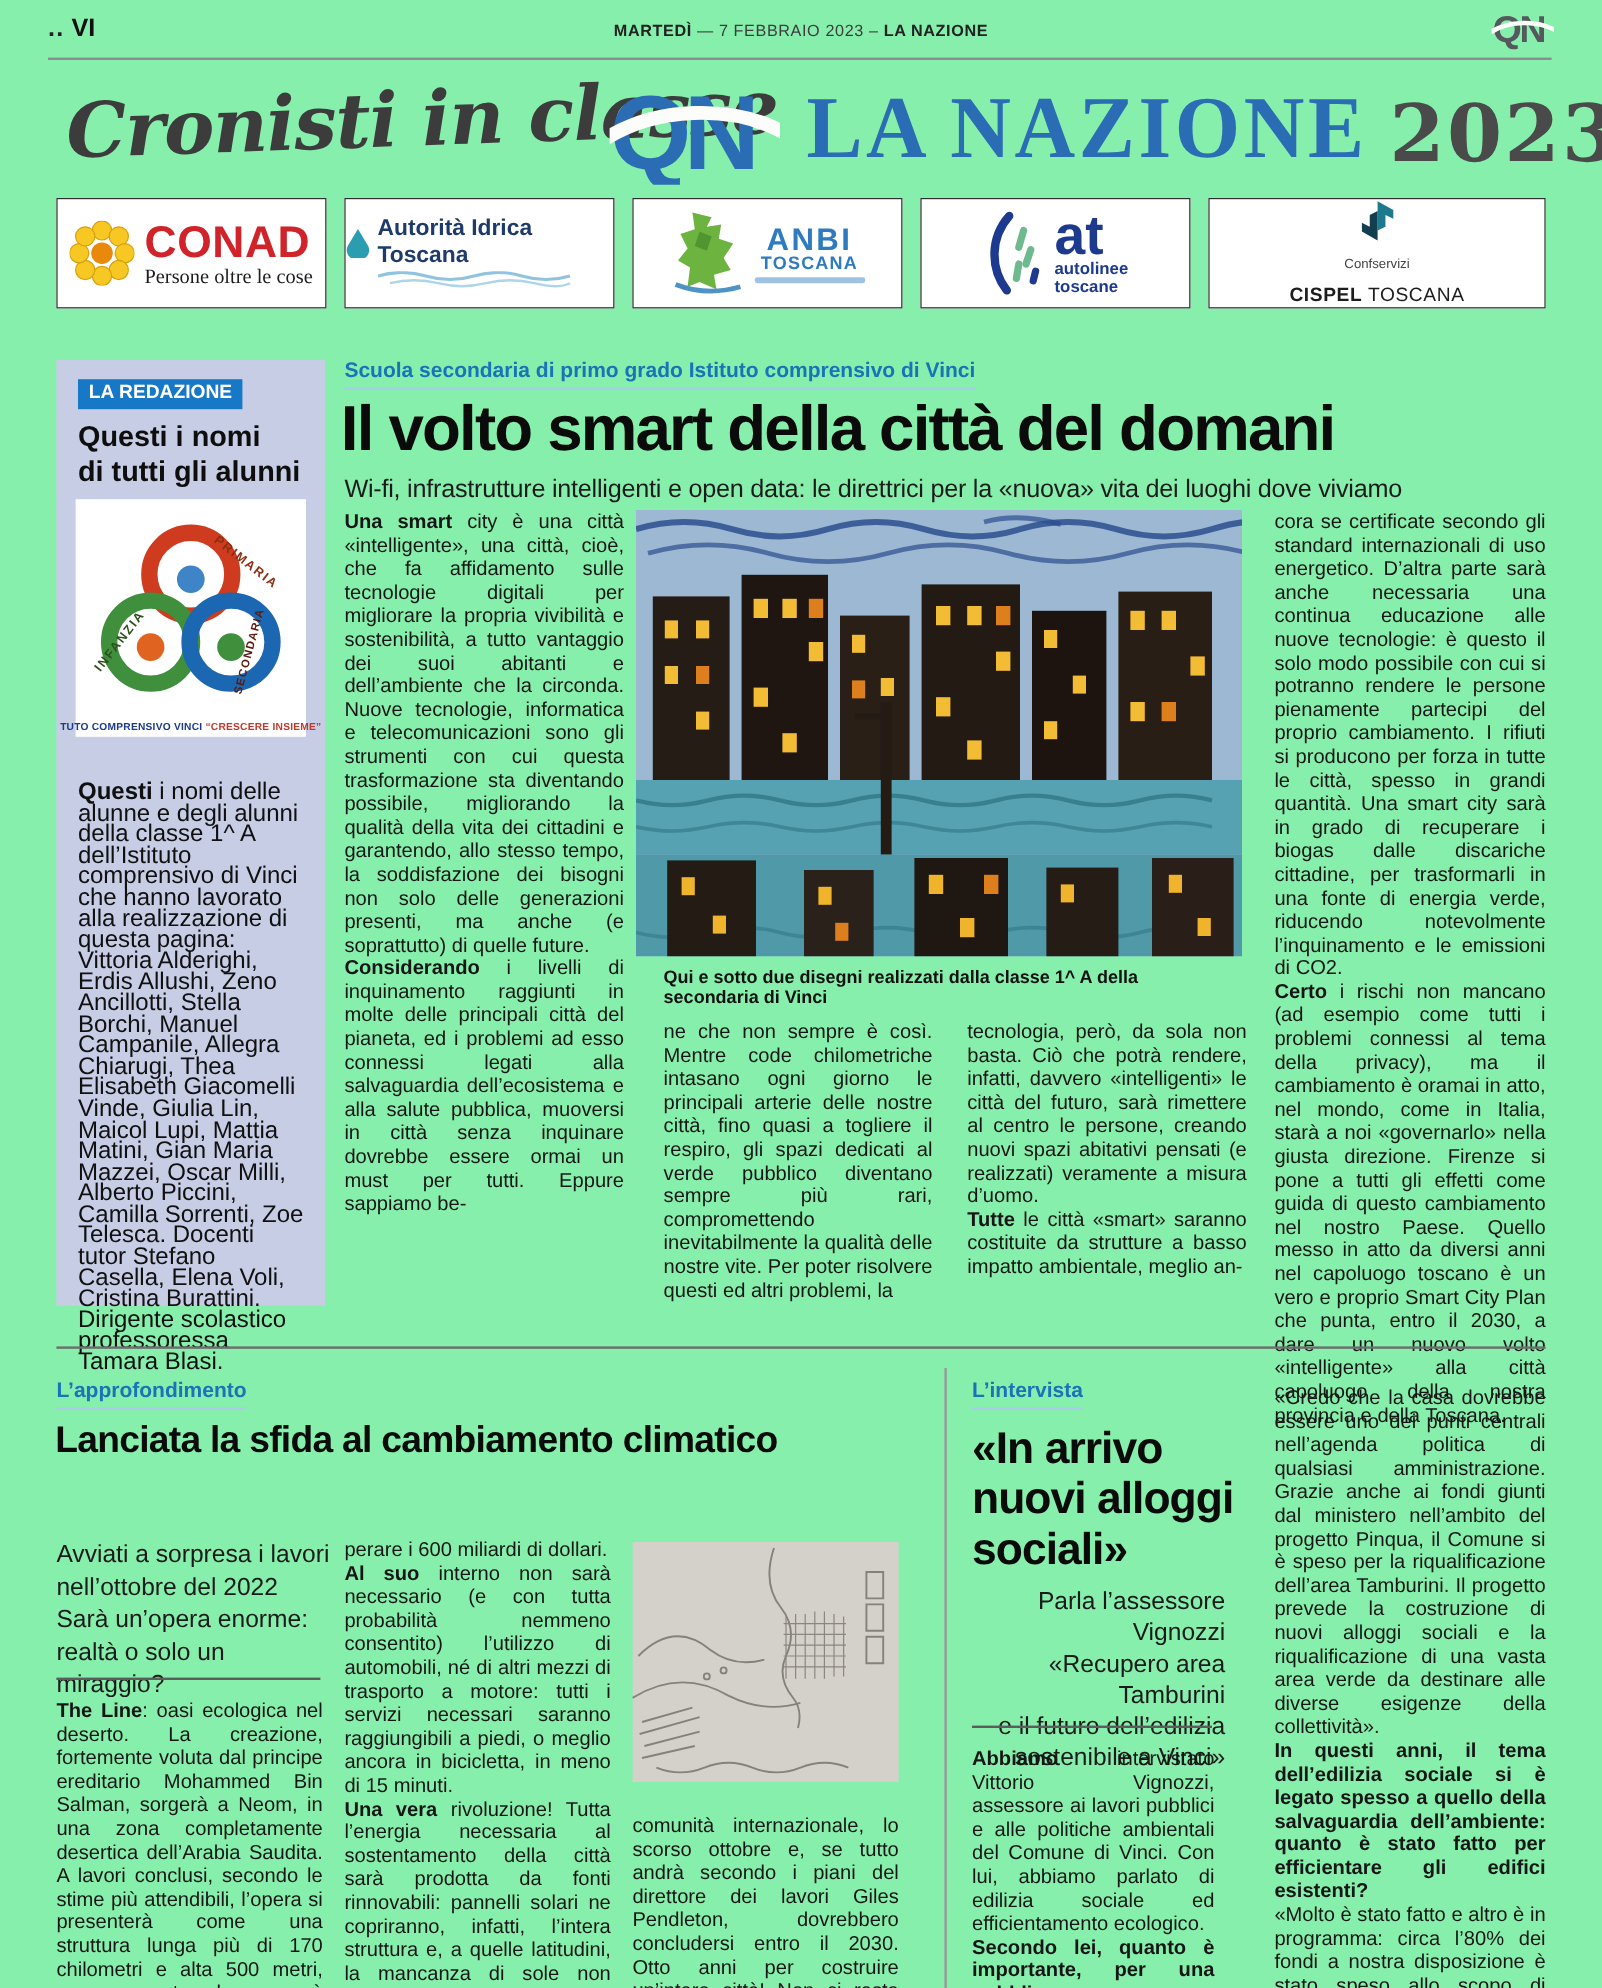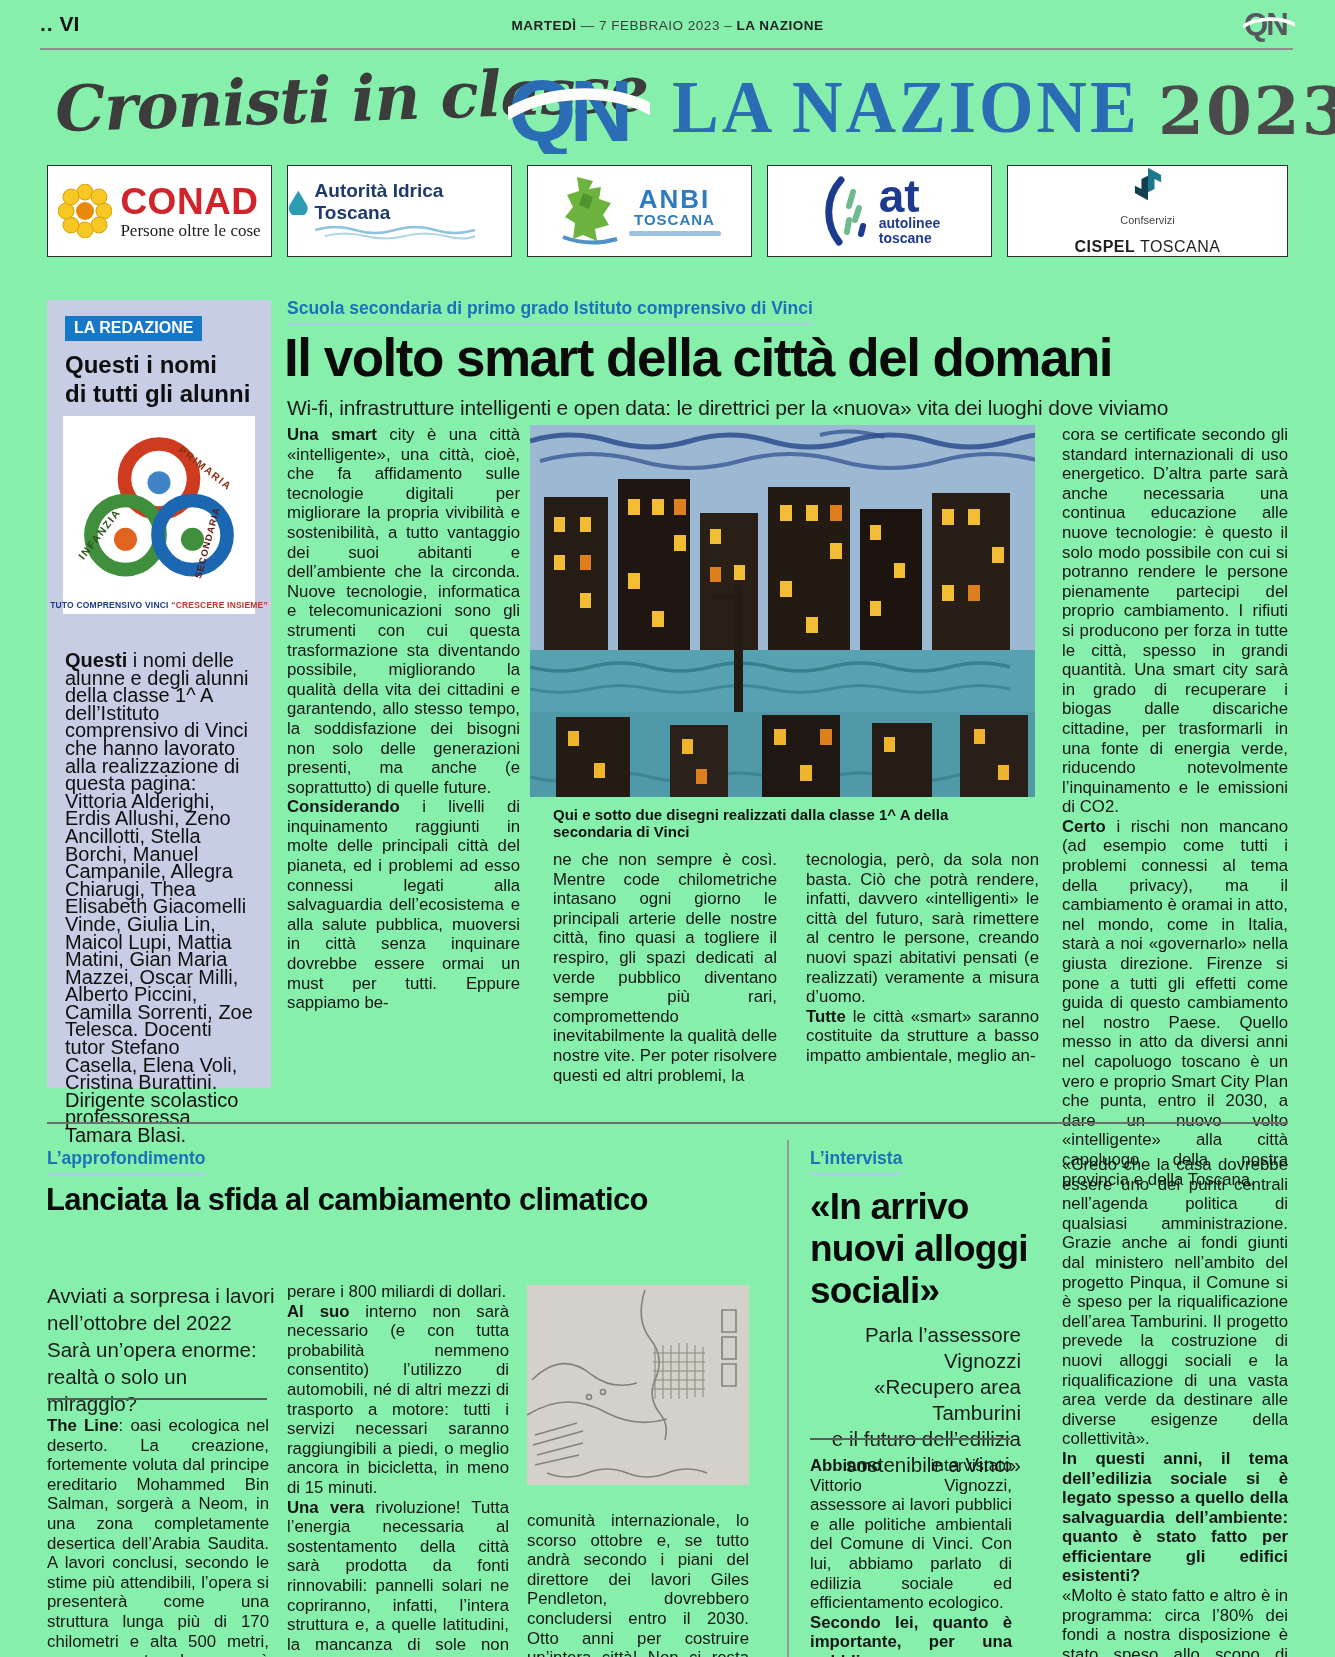--- a/index.html
+++ b/index.html
@@ -315,21 +315,21 @@
   </div>
   <div class="abs intro" style="left:47px;top:1282px;width:230px;">Avviati a sorpresa i lavori
 nell’ottobre del 2022
 Sarà un’opera enorme:
 realtà o solo un miraggio?</div>
   <div class="abs thinrule" style="left:47px;top:1398px;width:220px;"></div>
   <div class="abs bodycol" style="left:47px;top:1416px;width:222px;">
       <p><b>The Line</b>: oasi ecologica nel deserto. La creazione, fortemente voluta dal principe ereditario Mohammed Bin Salman, sorgerà a Neom, in una zona completamente desertica dell’Arabia Saudita. A lavori conclusi, secondo le stime più attendibili, l’opera si presenterà come una struttura lunga più di 170 chilometri e alta 500 metri, per un costo che, non è difficile da immaginare, dovrebbe arrivare a su-</p>
     </div>
   <div class="abs bodycol" style="left:287px;top:1282px;width:222px;">
-      <p>perare i 800 miliardi di dollari.</p>
+      <p>perare i 600 miliardi di dollari.</p>
       <p><b>Al suo</b> interno non sarà necessario (e con tutta probabilità nemmeno consentito) l’utilizzo di automobili, né di altri mezzi di trasporto a motore: tutti i servizi necessari saranno raggiungibili a piedi, o meglio ancora in bicicletta, in meno di 15 minuti.</p>
       <p><b>Una vera</b> rivoluzione! Tutta l’energia necessaria al sostentamento della città sarà prodotta da fonti rinnovabili: pannelli solari ne copriranno, infatti, l’intera struttura e, a quelle latitudini, la mancanza di sole non rappresenta di certo un problema.</p>
     </div>
 
   <div class="abs" style="left:527px;top:1285px;width:222px;">
     <svg width="222" height="200" viewBox="0 0 222 200">
       <rect width="222" height="200" fill="#d4d1ca"></rect>
       <g stroke="#85827a" stroke-width="1.6" fill="none">
         <path d="M5,95 q30,-30 60,-5 q20,15 45,8"></path>
         <path d="M0,130 q40,-25 80,-2 q30,15 60,6"></path>

